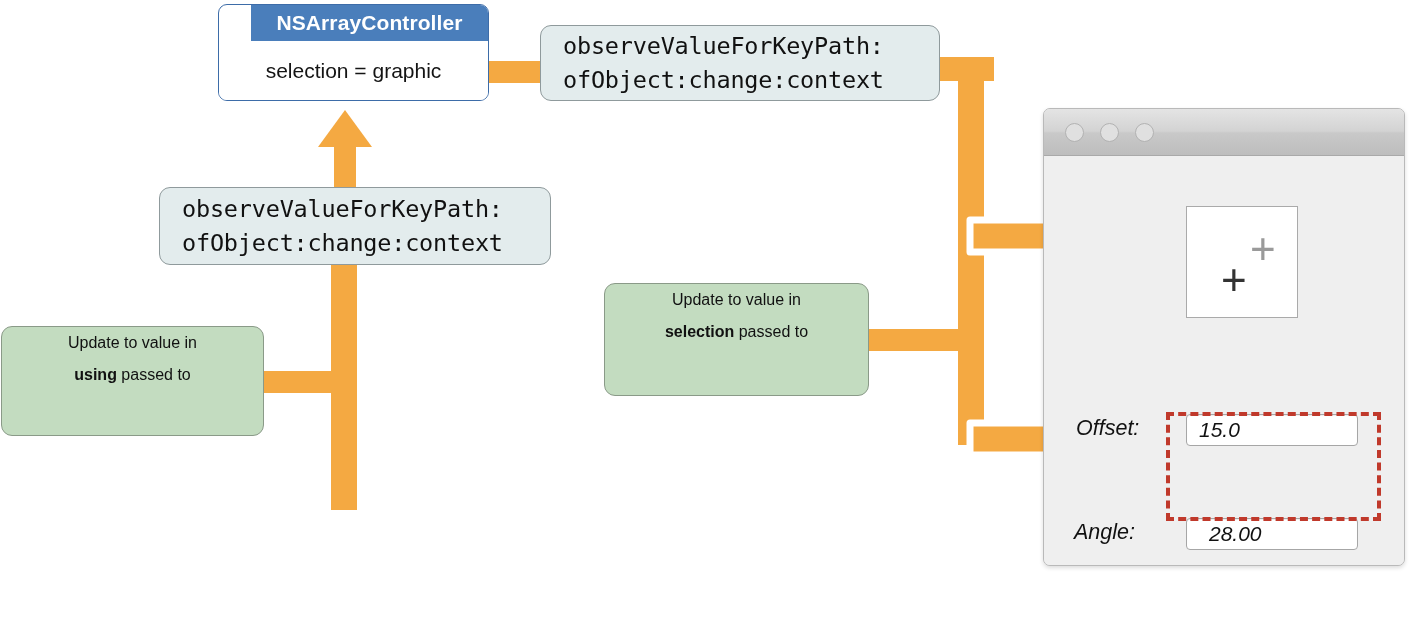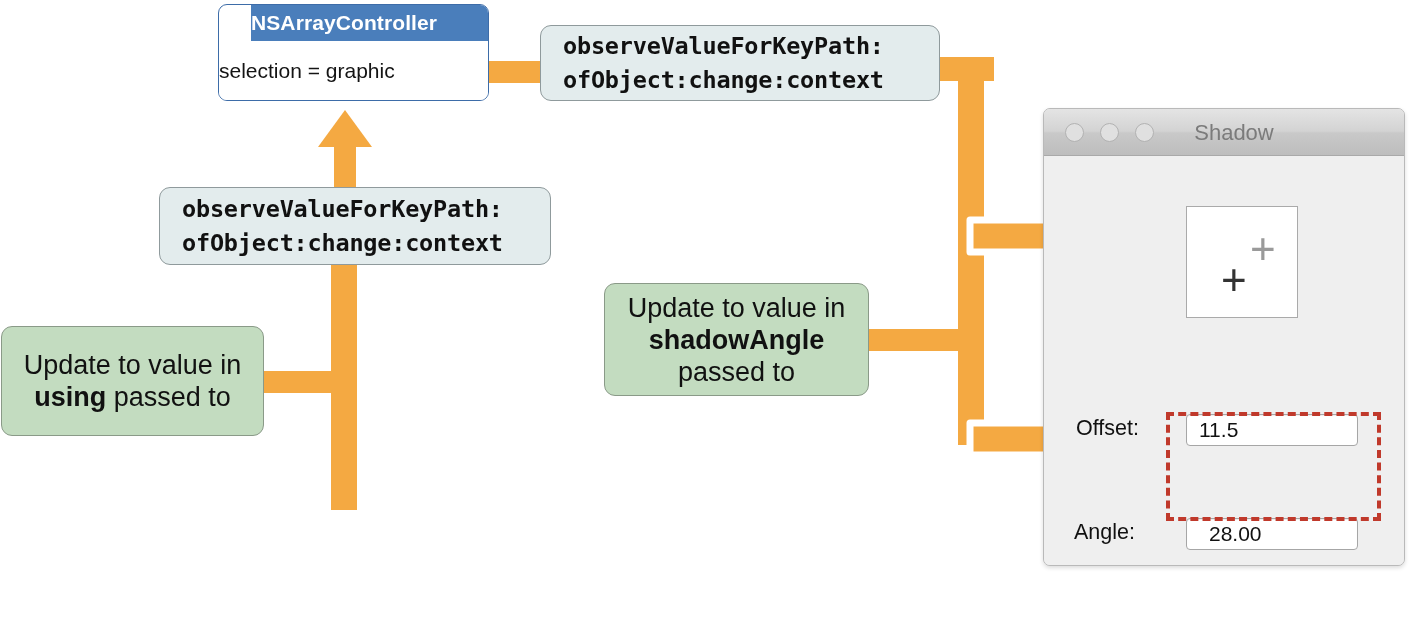--- a/index.html
+++ b/index.html
@@ -36,29 +36,29 @@
     background: #ffffff;
     box-sizing: border-box;
     overflow: hidden;
     z-index: 3;
   }
   .node-header {
     background: #4a7ebb;
     color: #ffffff;
     font-weight: bold;
     font-size: 21px;
-    text-align: left;
+    text-align: center;
     line-height: 36px;
     height: 36px;
     letter-spacing: 0.1px;
     margin-left: 32px;
   }
   .node-body {
     background: #ffffff;
-    text-align: left;
+    text-align: center;
     color: #141414;
     font-size: 21px;
   }
   .node-body .row { line-height: 31px; white-space: nowrap; }
 
   
   .msgbox {
     position: absolute;
     background: #e3eced;
     border: 1.5px solid #8f9a9c;
@@ -67,37 +67,35 @@
     font-family: "DejaVu Sans Mono", monospace;
     font-size: 23.5px;
     color: #111111;
     letter-spacing: -0.2px;
     line-height: 34px;
     display: flex;
     flex-direction: column;
     justify-content: center;
     padding-left: 22px;
     z-index: 4;
-    font-weight: bold;
   }
 
   
   .callout {
     position: absolute;
     background: #c3dcc0;
     border: 1.5px solid #8a9a88;
     border-radius: 11px;
     box-sizing: border-box;
     text-align: center;
-    font-size: 27px;
+    font-size: 16px;
     color: #111111;
     line-height: 32px;
     display: flex;
     flex-direction: column;
-    justify-content: center;
     z-index: 4;
   }
   .callout b { font-weight: bold; }
 
   
   .macwin {
     position: absolute;
     border: 1px solid #b9b9b9;
     border-radius: 7px;
     background: #efefef;
@@ -140,21 +138,21 @@
     left: 142px; top: 50px;
     width: 112px; height: 112px;
     background: #ffffff;
     border: 1px solid #aaaaaa;
     box-sizing: border-box;
   }
   .plus { position: absolute; font-weight: 400; line-height: 1; }
   .plus-dark { color: #333333; font-size: 44px; left: 34px; top: 51px; }
   .plus-shadow { color: #9a9a9a; font-size: 44px; left: 63px; top: 20px; }
 
-  .formrow { position: absolute; height: 32px; }
+  .formrow { position: absolute; height: 32px; font-style: italic; }
   .flabel {
     position: absolute;
     right: 0; top: 2px;
     font-size: 21.5px;
     color: #111111;
     white-space: nowrap;
   }
   .ffield {
     position: absolute;
     height: 32px;
@@ -226,41 +224,40 @@
   <div class="callout" style="left:1px; top:326px; width:263px; height:110px;">
     <div>Update to value in</div>
     <div>
       <b>using</b><span> passed to</span>
     </div>
   </div>
 
   <div class="callout" style="left:604px; top:283px; width:265px; height:113px;">
     <div>Update to value in</div>
     <div>
-      <b>shadowAngle</b><span> passed to</span>
+      <b>selection</b><span> passed to</span>
     </div>
   </div>
 
   <div class="macwin" style="left:1043px; top:108px; width:362px; height:458px;">
     <div class="titlebar">
       <span class="tl c1"></span>
       <span class="tl c2"></span>
       <span class="tl c3"></span>
-      <div class="win-title">Shadow</div>
     </div>
     <div class="winbody">
 
       <div class="preview">
         <span class="plus plus-shadow">+</span>
         <span class="plus plus-dark">+</span>
       </div>
 
       <div class="formrow" style="left:0px; top:258px; width:348px;">
         <span class="flabel" style="left:32px; right:auto;">Offset:</span>
-        <span class="ffield" style="left:142px; width:172px;">11.5</span>
+        <span class="ffield" style="left:142px; width:172px;">15.0</span>
       </div>
 
       <div class="formrow" style="left:0px; top:362px; width:348px;">
         <span class="flabel" style="left:30px; right:auto;text-align:center;">Angle:</span>
         <span class="ffield" style="left:142px; width:172px;padding-left:22px;">28.00</span>
       </div>
 
     </div>
   </div>
 

